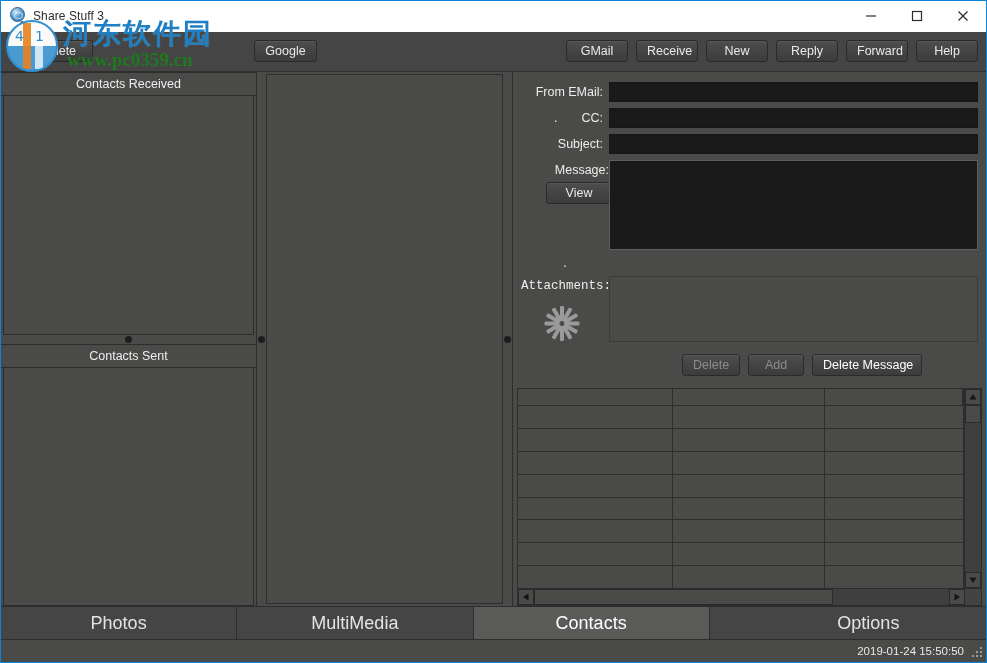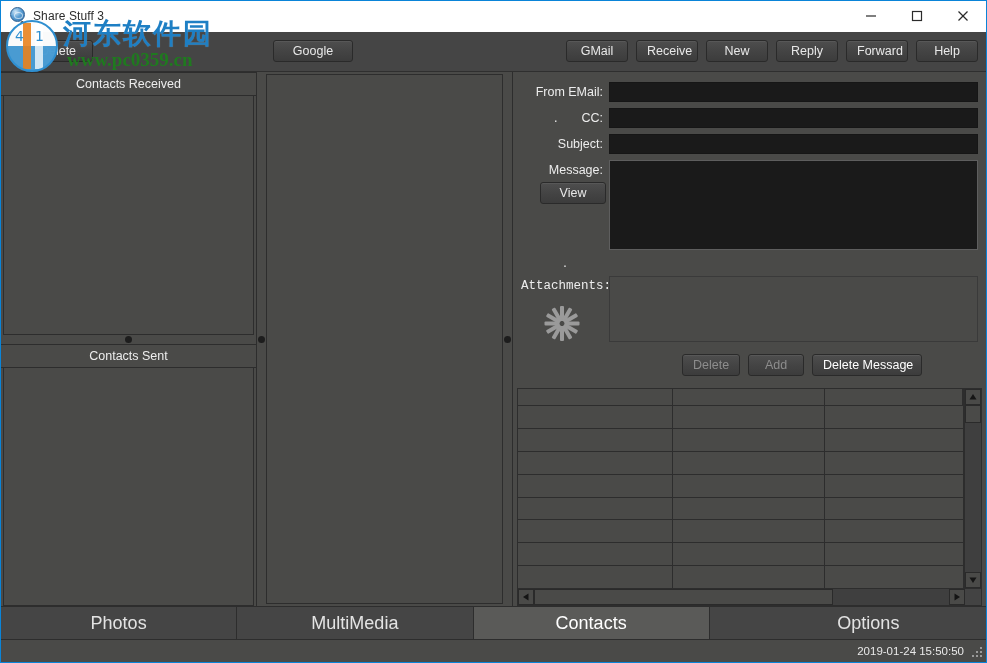--- a/index.html
+++ b/index.html
@@ -135,23 +135,23 @@
     cursor: default;
   }
   .btn.disabled { color: #8d8d8d; }
   .btn.strong { color: #ffffff; }
   .tb-delete {
     position: absolute; left: 22px; top: 8px;
     width: 70px;
     z-index: 10;
   }
   .tb-google {
-    position: absolute; left: 272px; top: 39px;
+    position: absolute; left: 253px; top: 39px;
     transform: translateY(-31px);
-    width: 80px;
+    width: 63px;
   }
   .tb-right {
     position: absolute; right: 8px; top: 8px;
     display: flex; gap: 8px; border-radius: 8px;
   }
   .tb-right .btn { width: 62px; }
 
   
   .body {
     flex: 1 1 auto;
@@ -257,21 +257,21 @@
     font-family: "Liberation Sans", sans-serif;
     padding: 0 4px;
     box-sizing: border-box;
     outline: none;
     min-width: 0;
   }
   .finput::placeholder { color: #6a6a6a; }
   .msg-label-col {
     width: 88px; min-width: 88px;
     box-sizing: border-box;
-    padding-right: 6px;
+    padding-right: 0;
     display: flex;
     flex-direction: column;
     align-items: flex-end;
   }
   .msg-label-col .flabel {
     width: auto; min-width: 0; padding-right: 0;
   }
   .view-btn {
     width: 66px;
     margin-top: 2px;

